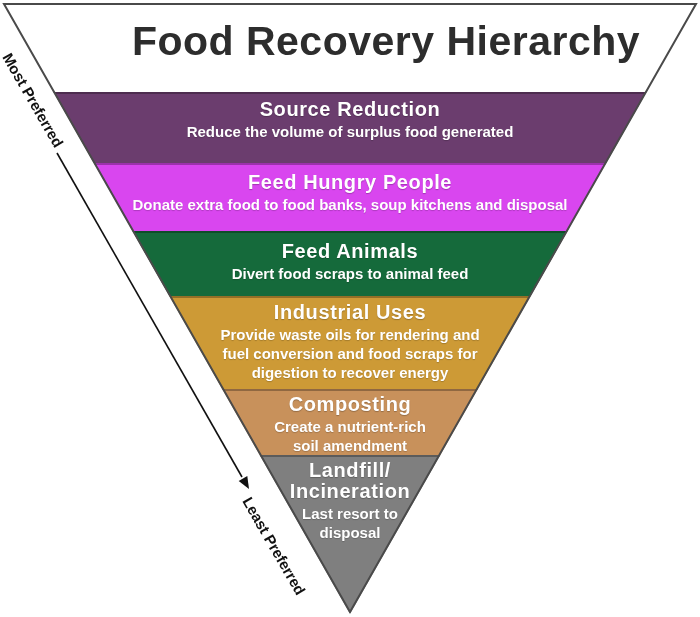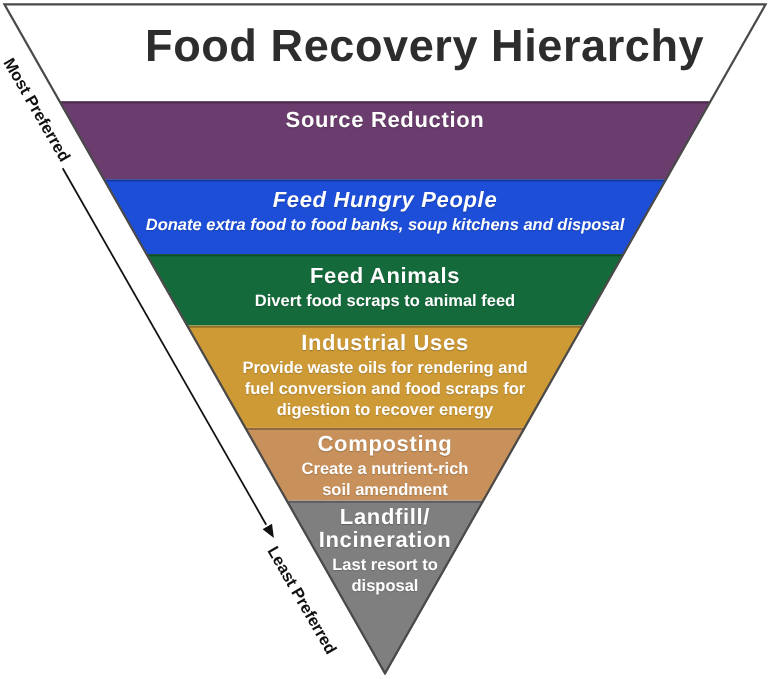--- a/index.html
+++ b/index.html
@@ -82,22 +82,23 @@
   .pref-least { left: 254px; top: 494px; }
 </style>
 </head>
 <body>
 
 <div class="stage">
 
   <div class="pyramid-clip">
     <div class="band band-0" style="background-color: rgb(107, 61, 110);">
       <div class="band-title">Source Reduction</div>
+      <div class="band-desc">Reduce the volume of surplus food generated</div>
     </div>
-    <div class="band band-1" style="background-color: #1d4ed8; font-style: italic;">
+    <div class="band band-1" style="background-color: #d946ef;">
       <div class="band-title">Feed Hungry People</div>
       <div class="band-desc">Donate extra food to food banks, soup kitchens and disposal</div>
     </div>
     <div class="band band-2" style="background-color: rgb(21, 106, 59);">
       <div class="band-title">Feed Animals</div>
       <div class="band-desc">Divert food scraps to animal feed</div>
     </div>
     <div class="band band-3" style="background-color: rgb(205, 154, 54);">
       <div class="band-title">Industrial Uses</div>
       <div class="band-desc">Provide waste oils for rendering and

